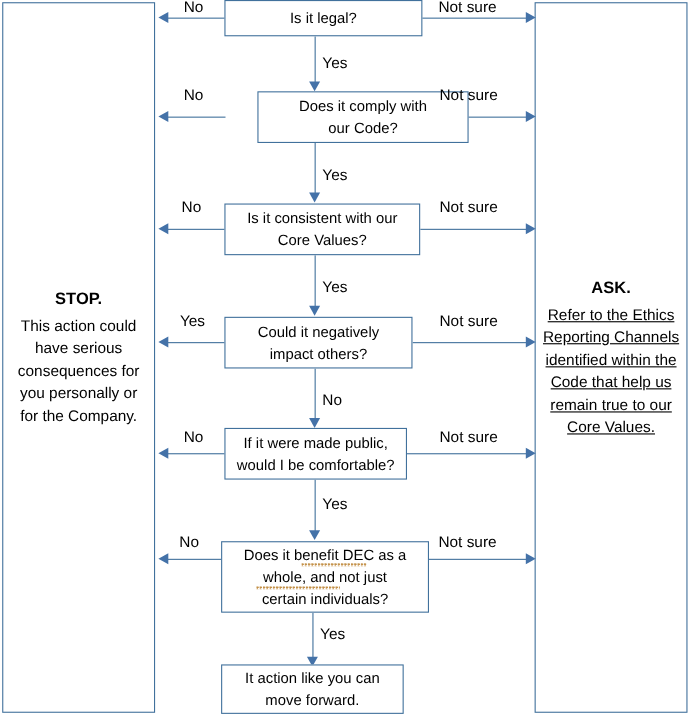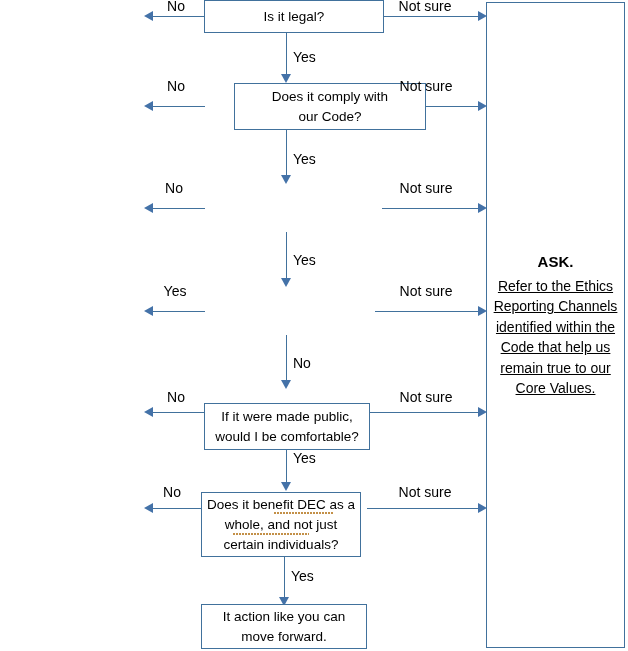--- a/index.html
+++ b/index.html
@@ -122,37 +122,45 @@
     background-size: 3px 3px;
     background-repeat: repeat-x;
     opacity: 0.95;
   }
 </style>
 </head>
 <body>
 
 <div id="canvas">
 
+  <div class="side-panel" id="stop-panel">
+    <div class="panel-heading">STOP.</div>
+    <div class="panel-body">This action could have serious consequences for you personally or for the Company.</div>
+  </div>
 
   <div class="side-panel" id="ask-panel">
     <div class="panel-heading">ASK.</div>
     <div class="panel-body">Refer to the Ethics Reporting Channels identified within the Code that help us remain true to our Core Values.</div>
   </div>
 
   <div class="node" style="left:204px; top:0px; width:180px; height:33px;">Is it legal?</div>
 
   <div class="node" style="left:204px; top:83px; width:192px; height:47px;margin-left:30px;">Does it comply with
 our Code?</div>
 
-
-
-  <div class="node" style="left:204px; top:389px; width:166px; height:47px;margin-top:14px;">If it were made public,
+  <div class="node" style="left:204px; top:185px; width:178px; height:47px;">Is it consistent with our
+Core Values?</div>
+
+  <div class="node" style="left:204px; top:288px; width:171px; height:47px;">Could it negatively
+impact others?</div>
+
+  <div class="node" style="left:204px; top:389px; width:166px; height:47px;">If it were made public,
 would I be comfortable?</div>
 
-  <div class="node" style="left:201px; top:492px; width:160px; height:65px;">Does it benefit DEC as a
+  <div class="node" style="left:201px; top:492px; width:189px; height:65px;">Does it benefit DEC as a
 whole, and not just
 certain individuals?</div>
 
   <div class="node" style="left:201px; top:604px; width:166px; height:45px;">It action like you can
 move forward.</div>
 
   <div class="squiggle" style="left:274px; top:512px; width:59px;"></div>
   <div class="squiggle" style="left:233px; top:533px; width:76px;"></div>
 
   <div class="h-line" style="left:150px; top:16px; width:55px;"></div>

